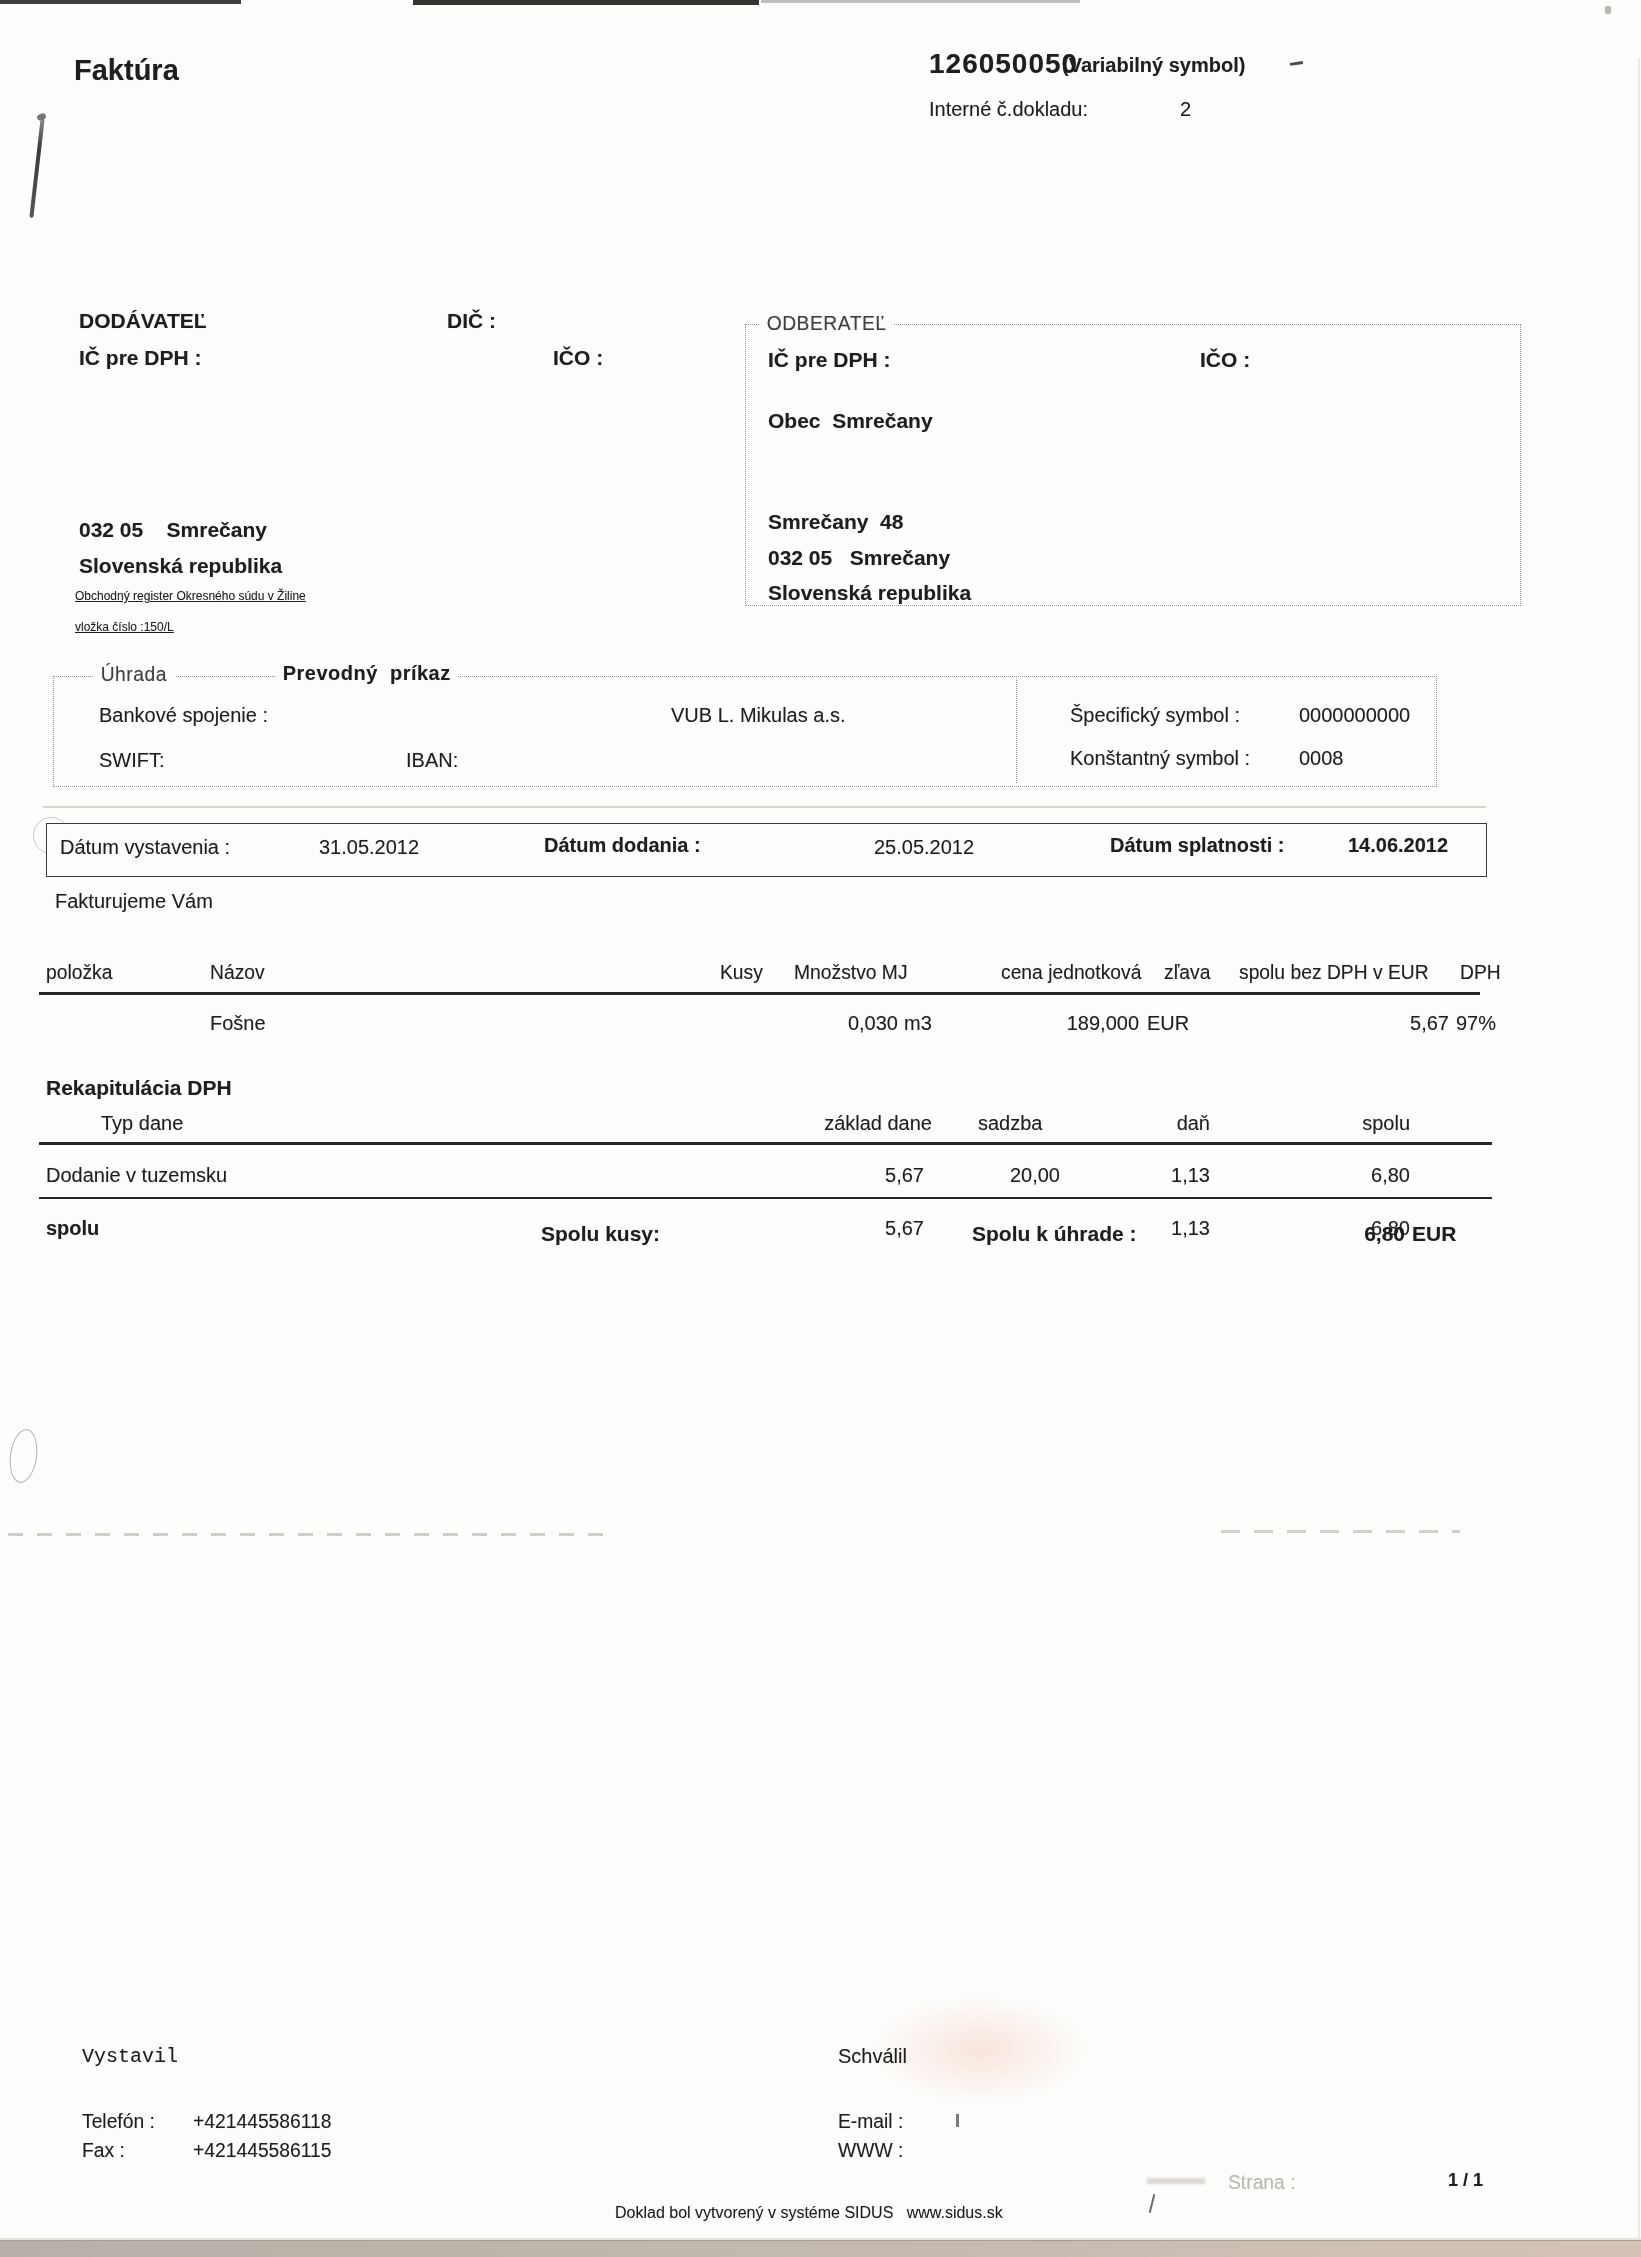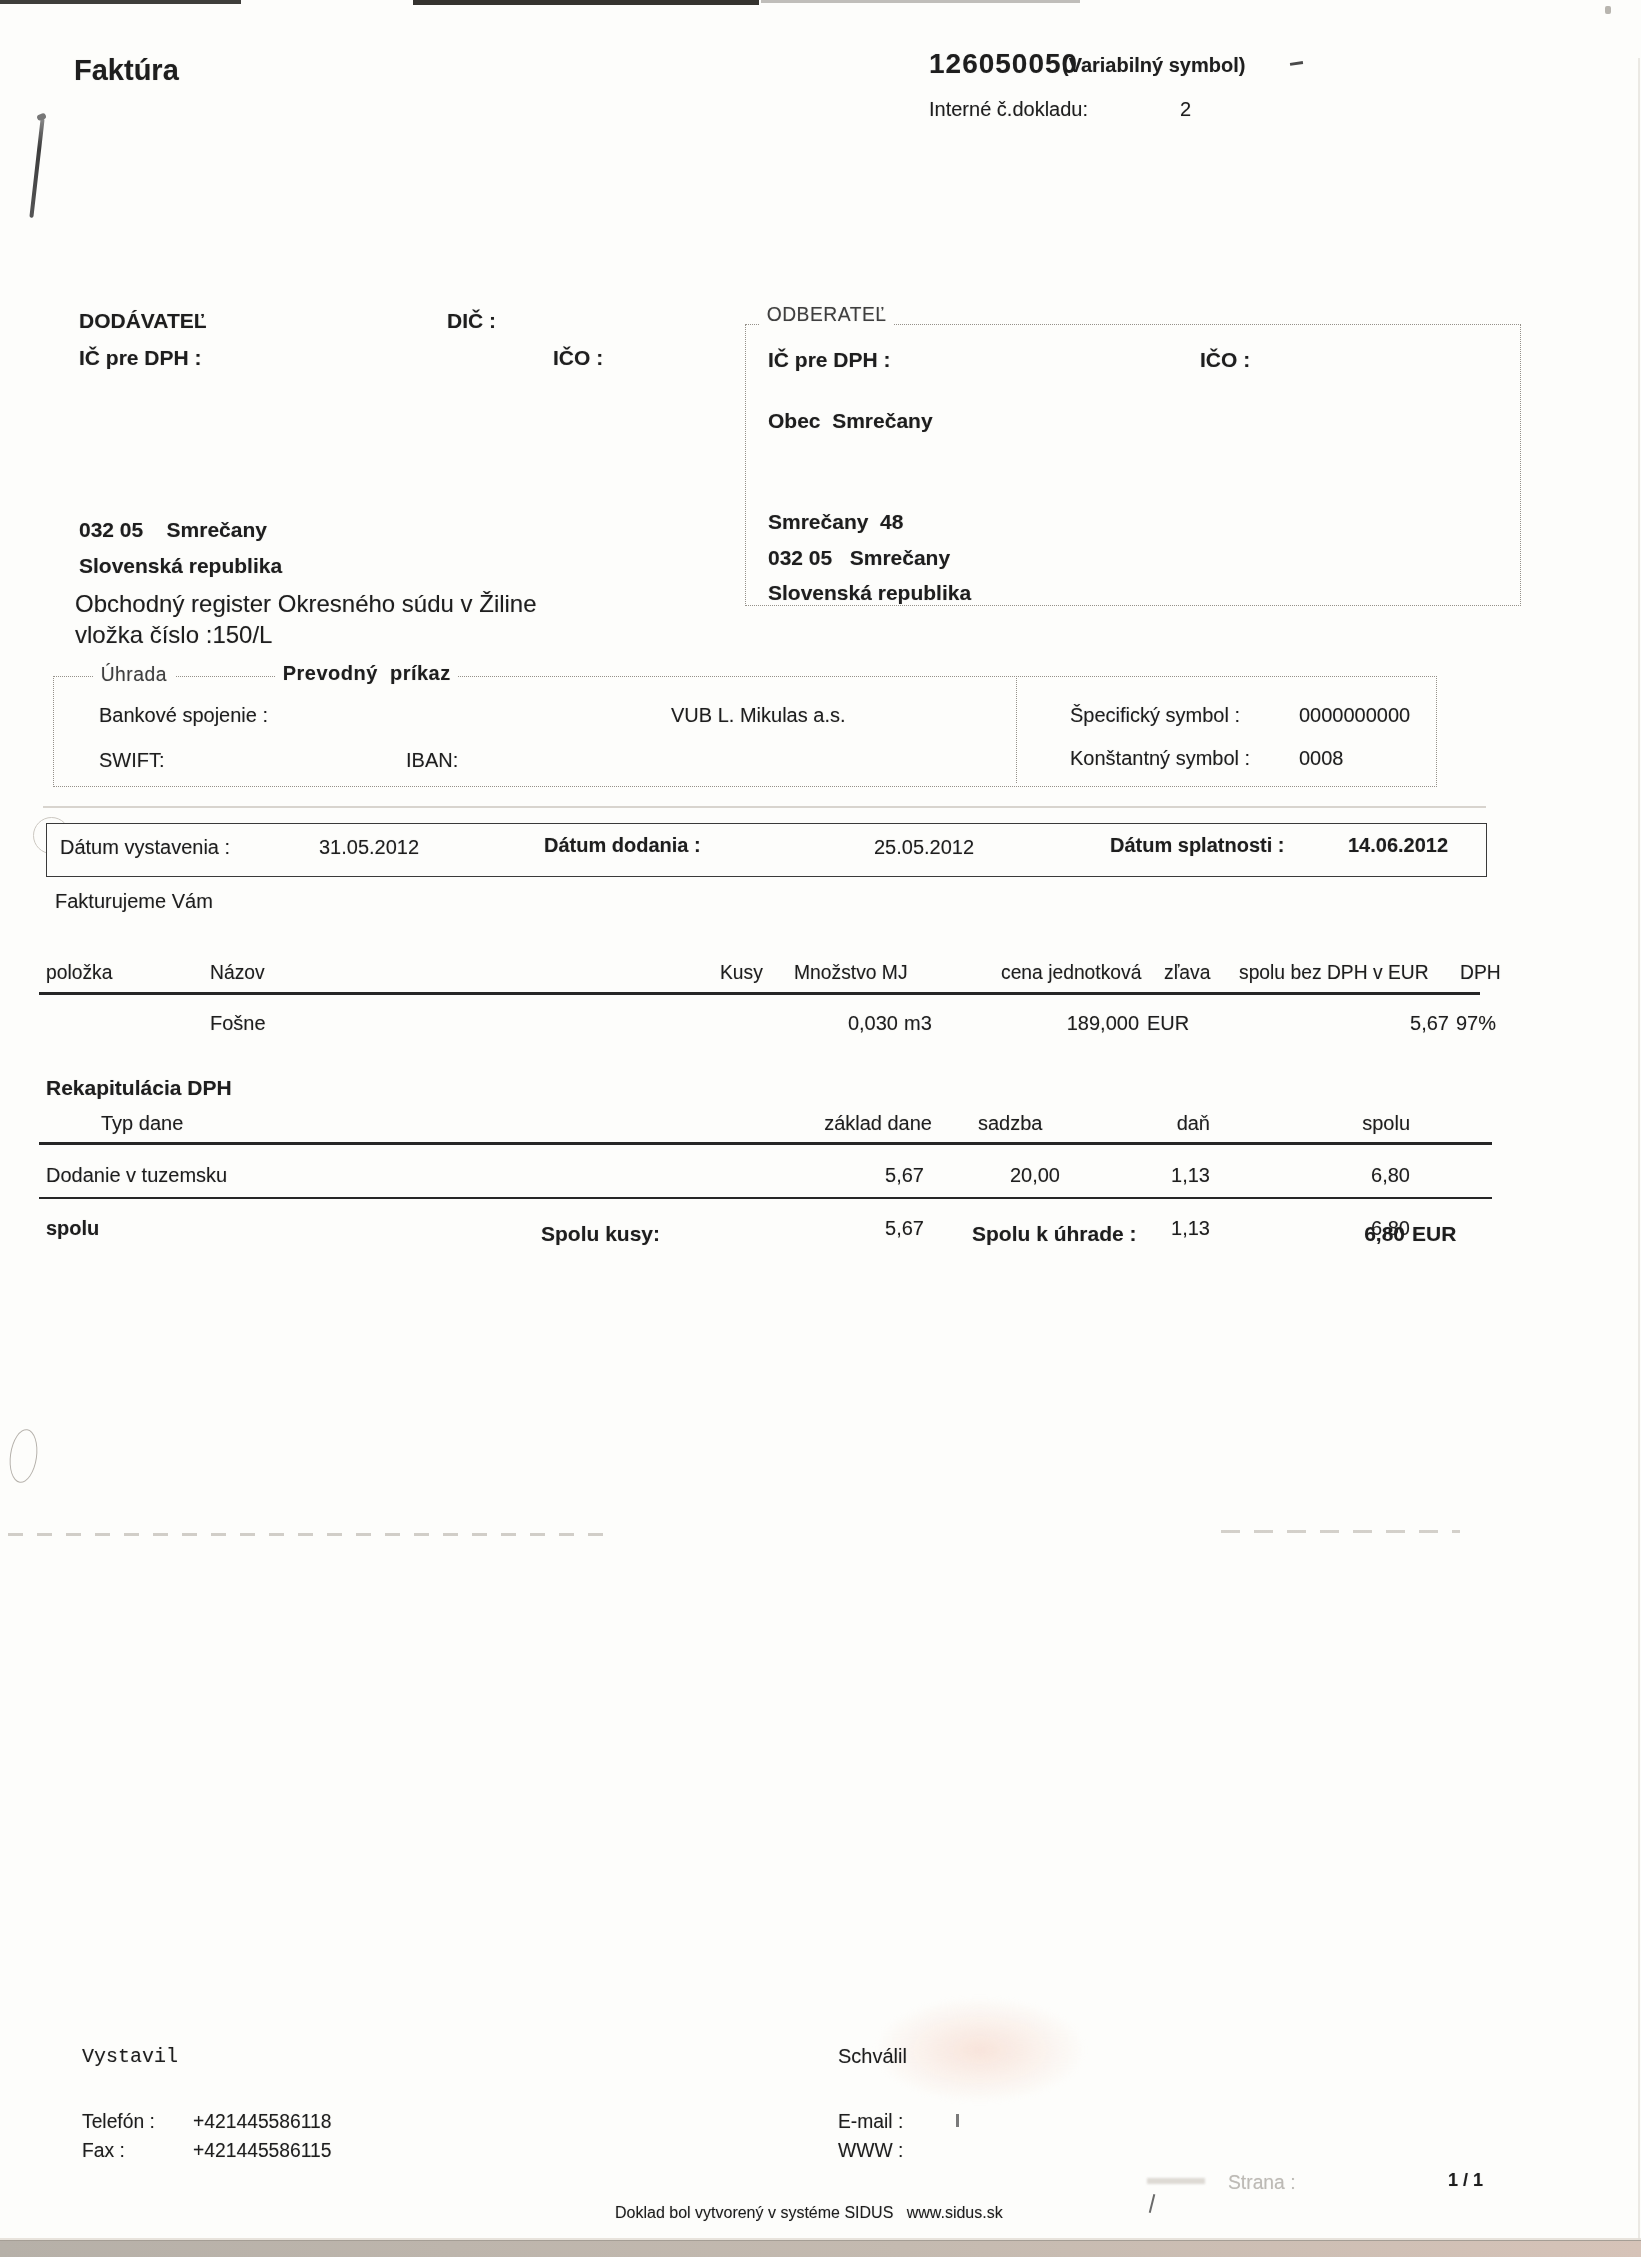--- a/index.html
+++ b/index.html
@@ -4,21 +4,21 @@
 <style>
   html,body{margin:0;padding:0;background:#ddd;}
   .page{
     position:relative;width:1641px;height:2257px;background:#fdfdfb;overflow:hidden;
     font-family:"Liberation Sans",sans-serif;color:#1e1e1e;
   }
   .t{position:absolute;white-space:pre;line-height:1.15;text-shadow:0 0 1px rgba(40,40,40,.30);}
   .b{font-weight:bold;}
   .r{text-align:right;}
   .f30{font-size:29px;} .f29{font-size:28px;} .f22{font-size:21px;} .f21{font-size:20px;}
-  .f20{font-size:19.3px;} .f19{font-size:24px;} .f23{font-size:18px;} .f16{font-size:16px;}
+  .f20{font-size:19.3px;} .f19{font-size:12px;text-decoration:underline;} .f23{font-size:18px;} .f16{font-size:16px;}
   .box-dotted{position:absolute;border:1.9px dotted #95918a;background:transparent;}
   .box-solid{position:absolute;border:1.9px solid #3a3a3a;background:transparent;}
   .legend{background:#fdfdfb;padding:0 7.7px;color:#3f3f3f;letter-spacing:0.5px;}
   .hr{position:absolute;background:#262626;}
   .hr-faint{position:absolute;background:#d8d4ce;}
   .vdot{position:absolute;border-left:1.9px dotted #95918a;width:0;}
   .artifact{position:absolute;}
   .num{letter-spacing:1px;}
 </style>
 </head>
@@ -44,21 +44,21 @@
   <div class="t f22 b" style="left:79px;top:309px;">DODÁVATEĽ</div>
   <div class="t f22 b" style="left:447px;top:309px;">DIČ :</div>
   <div class="t f22 b" style="left:79px;top:346px;">IČ pre DPH :</div>
   <div class="t f22 b" style="left:553px;top:346px;">IČO :</div>
   <div class="t f22 b" style="left:79px;top:518px;">032 05    Smrečany</div>
   <div class="t f22 b" style="left:79px;top:554px;">Slovenská republika</div>
   <div class="t f19" style="left:75px;top:590px;">Obchodný register Okresného súdu v Žiline</div>
   <div class="t f19" style="left:75px;top:621px;">vložka číslo :150/L</div>
 
   <div class="box-dotted" style="left:745px;top:324px;width:774px;height:280px;"></div>
-  <div class="t f20 legend" style="left:759px;top:304px;">ODBERATEĽ</div>
+  <div class="t f20 legend" style="left:759px;top:313px;">ODBERATEĽ</div>
   <div class="t f22 b" style="left:768px;top:348px;">IČ pre DPH :</div>
   <div class="t f22 b" style="left:1200px;top:348px;">IČO :</div>
   <div class="t f22 b" style="left:768px;top:409px;">Obec  Smrečany</div>
   <div class="t f22 b" style="left:768px;top:510px;">Smrečany  48</div>
   <div class="t f22 b" style="left:768px;top:546px;">032 05   Smrečany</div>
   <div class="t f22 b" style="left:768px;top:581px;">Slovenská republika</div>
 
   <div class="box-dotted" style="left:53px;top:676px;width:1382px;height:109px;"></div>
   <div class="vdot" style="left:1016px;top:678px;height:105px;"></div>
   <div class="t f20 legend" style="left:93px;top:664px;">Úhrada</div>

